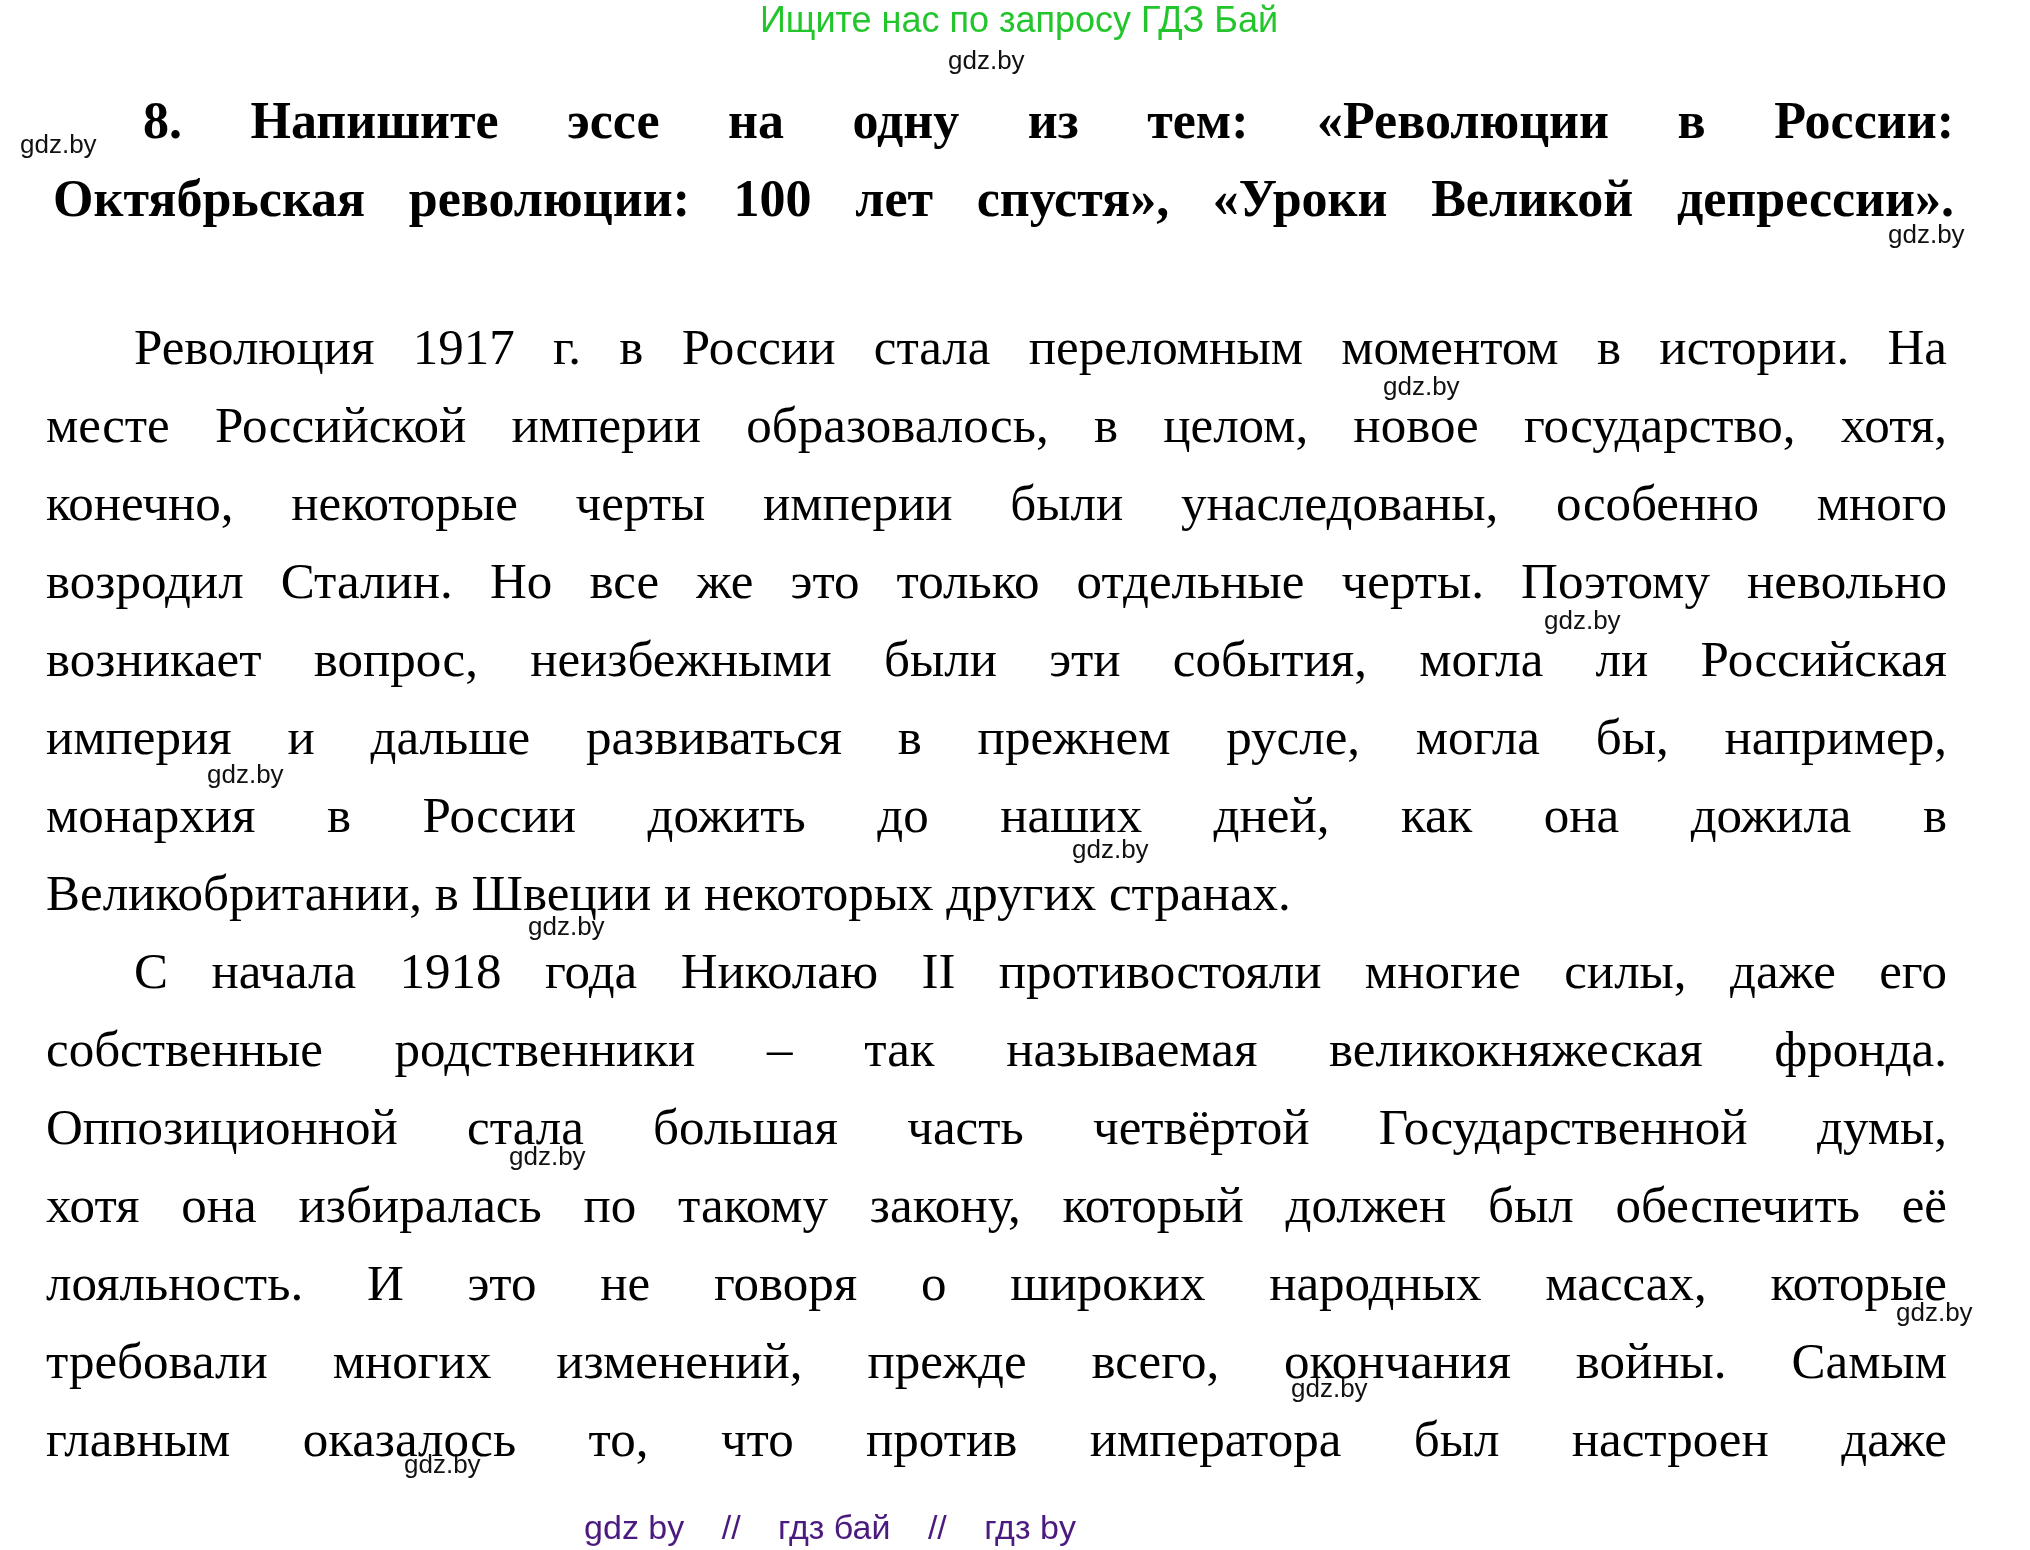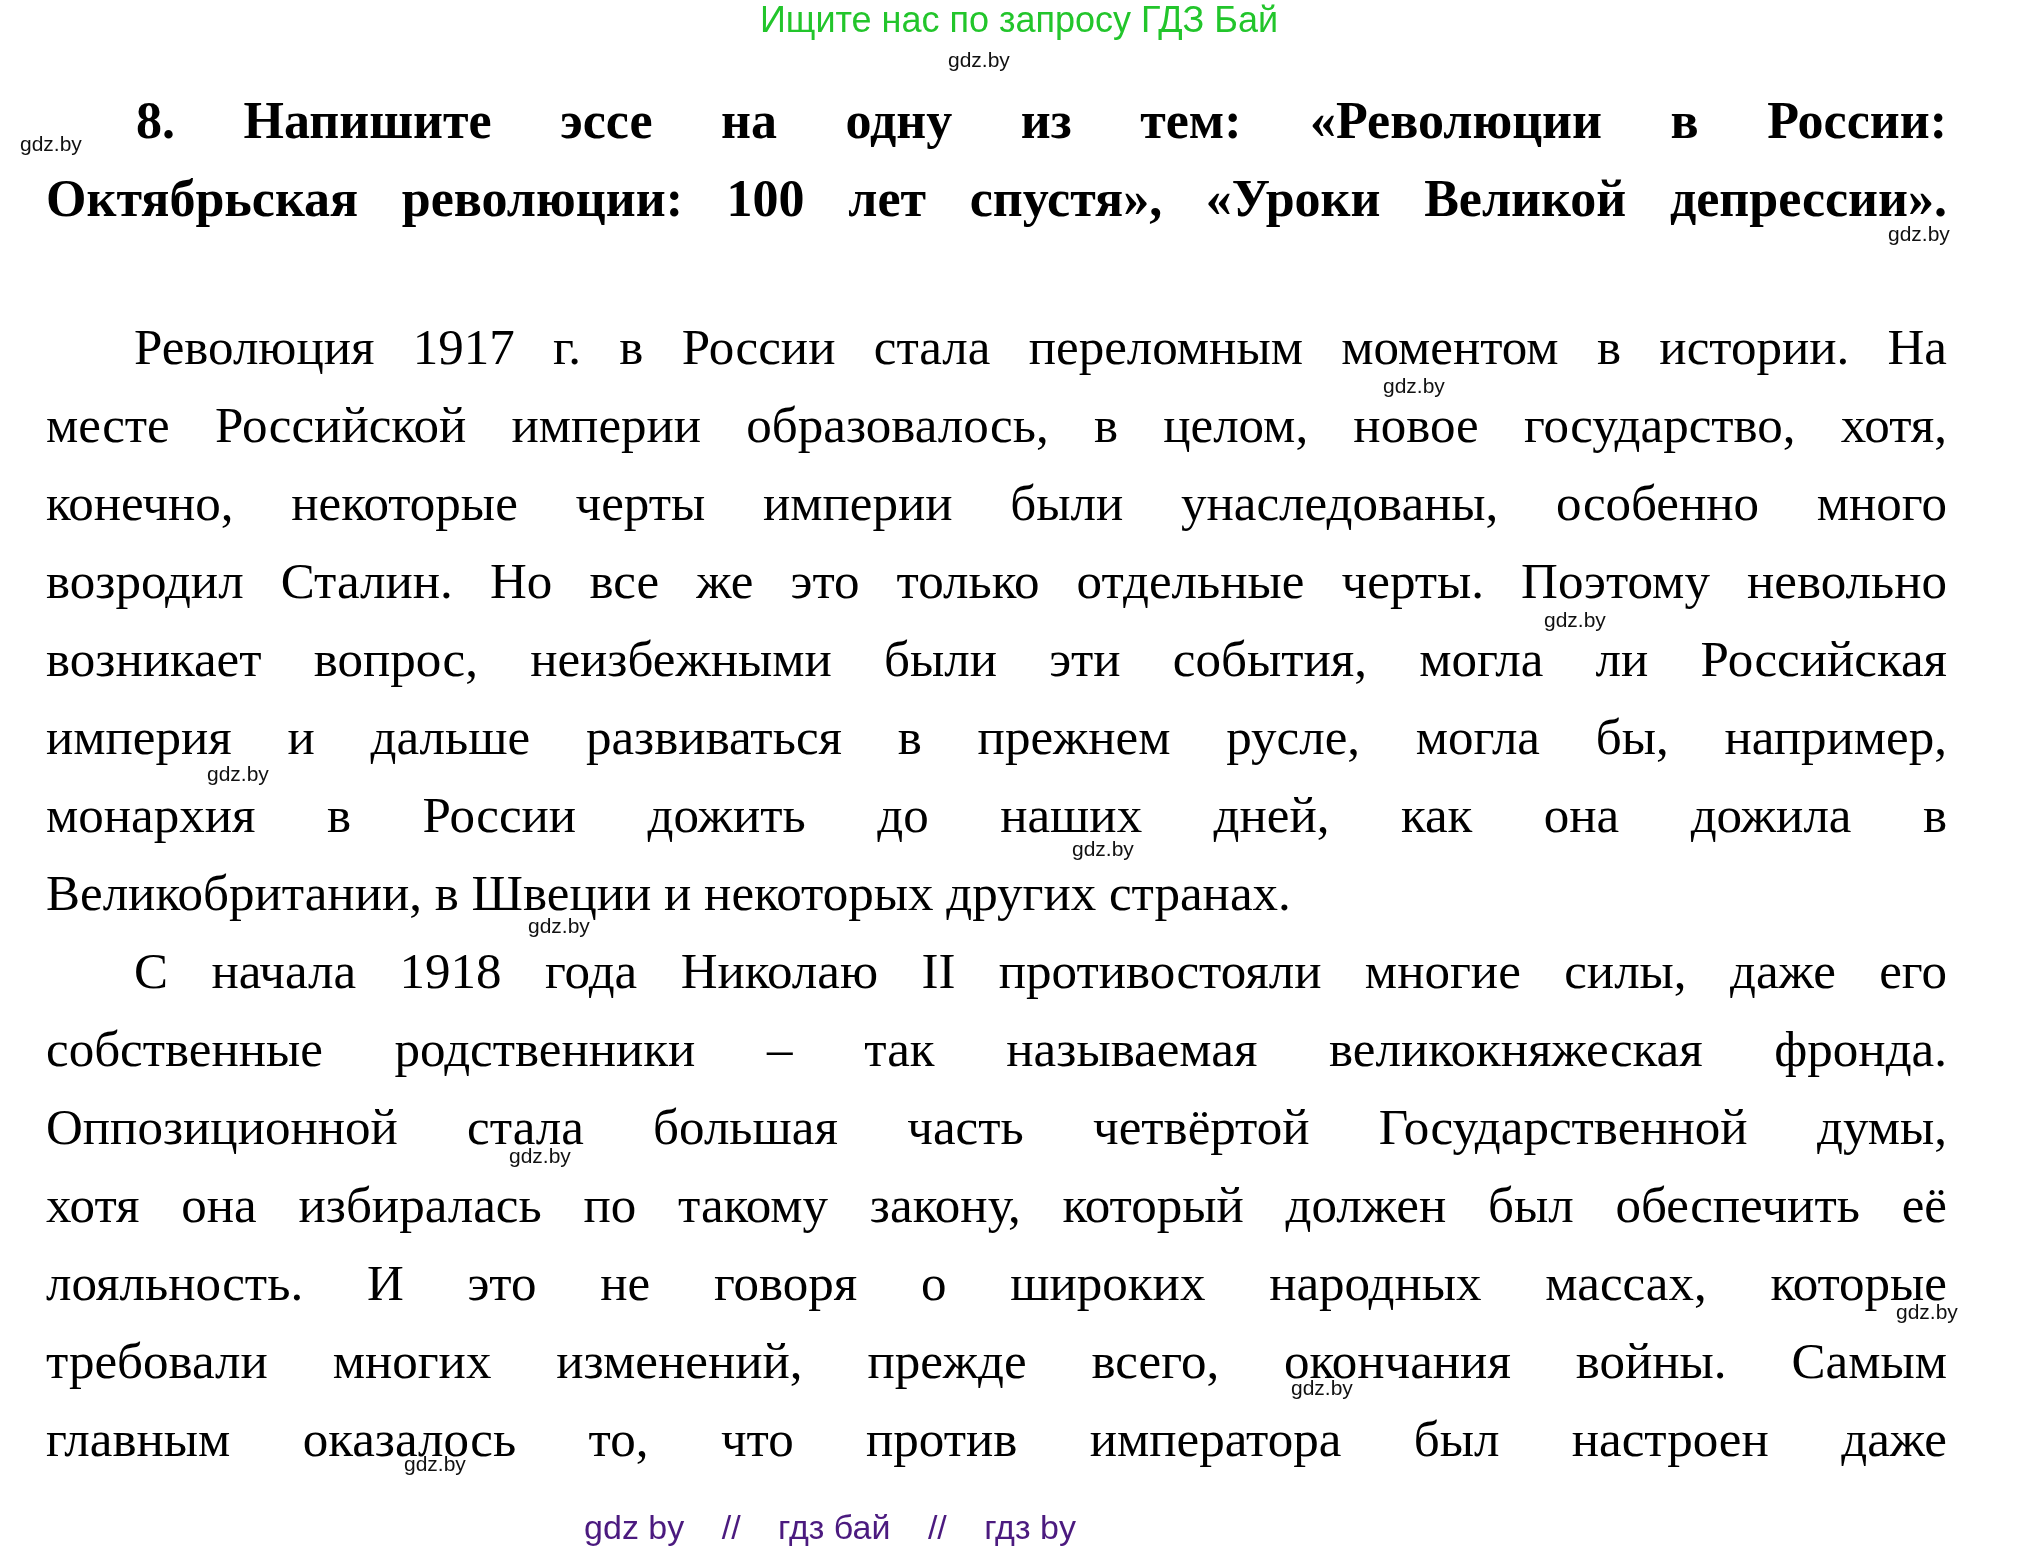--- a/index.html
+++ b/index.html
@@ -1,21 +1,21 @@
 <!DOCTYPE html>
 <html><head>
 <meta charset="utf-8">
 <style>
   html, body { margin:0; padding:0; background:#ffffff; }
   body { width:2030px; height:1550px; position:relative; overflow:hidden; }
   .hdr { position:absolute; top:0; left:4px; width:2030px; text-align:center;
          font-family:"Liberation Sans", sans-serif; font-size:36px; color:#22c52b; line-height:40px; }
-  .wm { position:absolute; font-family:"Liberation Sans", sans-serif; font-size:21px; color:#111; line-height:32px; }
+  .wm { position:absolute; font-family:"Liberation Sans", sans-serif; font-size:26px; color:#111; line-height:32px; }
   .sheet { position:absolute; left:46px; width:1901px; }
-  .title { top:82px; font-family:"Liberation Serif", serif; font-weight:bold; font-size:52px; line-height:78px; color:#000; }
+  .title { top:82px; font-family:"Liberation Serif", serif; font-weight:bold; font-size:52px; line-height:78px; color:#000;margin-left:7px; }
   .line { display:block; text-align:justify; text-align-last:justify; white-space:nowrap; overflow:hidden; }
   .line.last { text-align-last:left; }
   .line.indent { padding-left:88px; }
   .body { top:308px; font-family:"Liberation Serif", serif; font-size:51px; line-height:78px; color:#000; }
   .para2 { top:932px; }
   .footer { position:absolute; top:1508px; left:0; width:1614px; text-align:center;
             font-family:"Liberation Sans", sans-serif; font-size:34px; color:#4b1a7f;margin-left:23px; }
   .footer span { margin:0 14px; }
 </style>
 </head>

